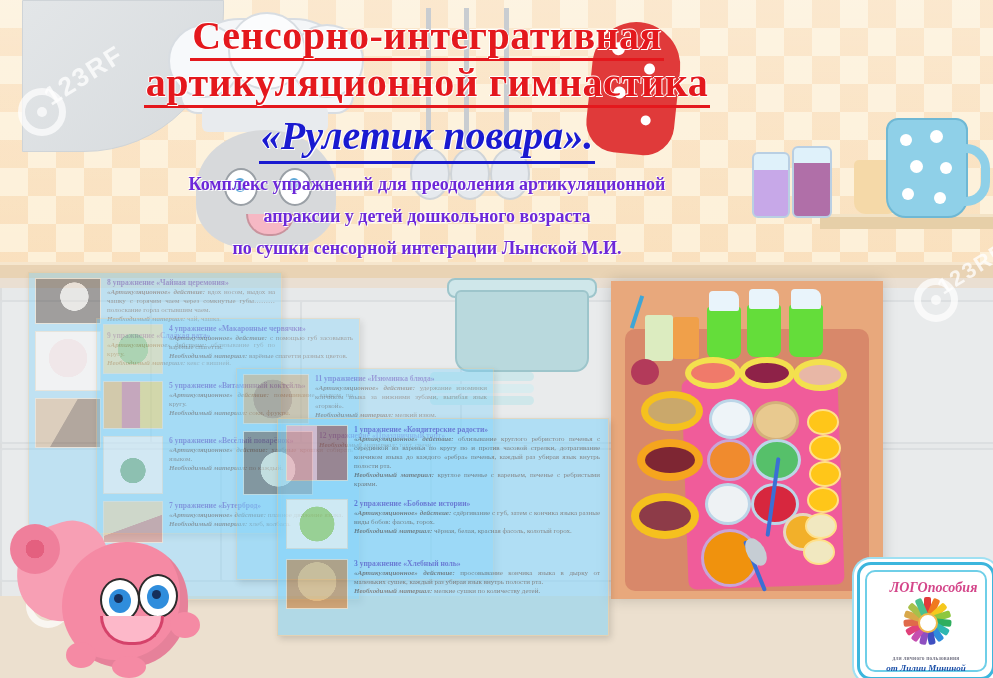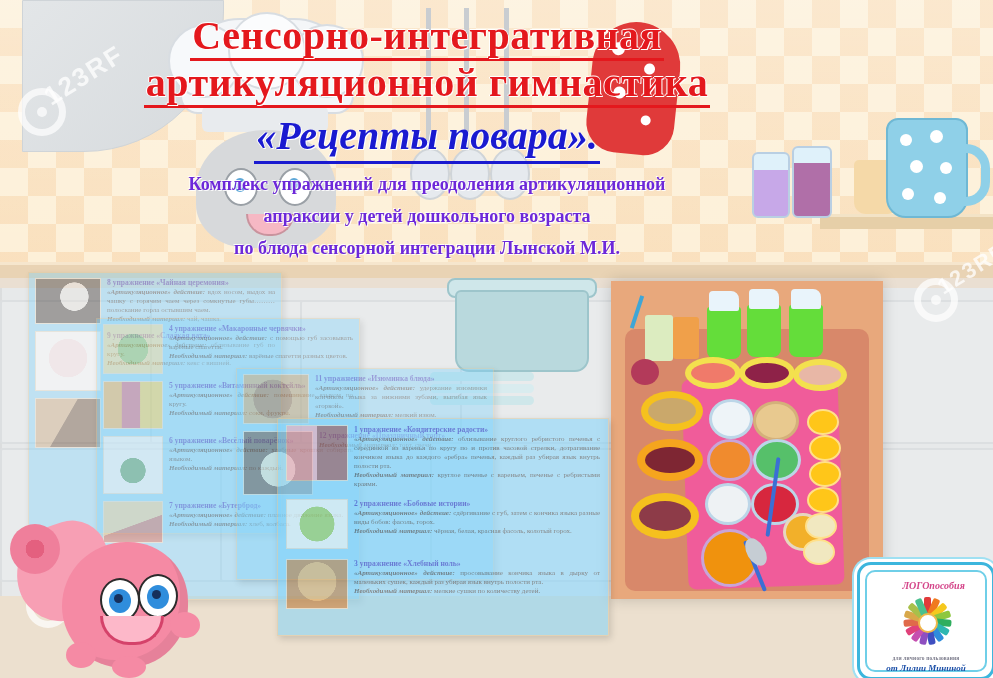--- a/index.html
+++ b/index.html
@@ -91,21 +91,21 @@
   .m-pupil{position:absolute;width:22px;height:24px;background:#2f8ddc;border-radius:50%;top:9px;left:7px;}
   .m-pupil:after{content:"";position:absolute;left:5px;top:5px;width:9px;height:9px;background:#16305c;border-radius:50%;}
   .m-smile{position:absolute;left:92px;top:96px;width:58px;height:26px;border:3px solid #d5426a;border-top:none;border-radius:0 0 40px 40px;background:#fdb8c9;}
   .m-paw{position:absolute;width:30px;height:26px;background:#f58aa4;border-radius:50%;}
   
   .logo{position:absolute;left:857px;top:562px;width:132px;height:112px;
      background:#ffffff;border:3px solid #3cb6dd;border-radius:14px;
      box-shadow:0 0 0 3px #fff,0 0 0 5px #9fe0f2;overflow:hidden;}
   .logo-in{position:absolute;inset:5px;border:2px solid #6fcfe8;border-radius:10px;}
   .logo-t1{position:absolute;left:15px;right:0;top:15px;text-align:center;color:#d4468a;
-     font-weight:bold;font-style:italic;font-size:10px;}
+     font-weight:bold;font-style:italic;font-size:14px;}
   .logo-t2{position:absolute;left:0;right:0;bottom:16px;text-align:center;color:#7a7a8a;
      font-weight:bold;font-size:5.4px;letter-spacing:.2px;}
   .logo-t3{position:absolute;left:0;right:0;bottom:4px;text-align:center;color:#1b4fa8;
      font-weight:bold;font-style:italic;font-size:9px;}
   .pinwheel{position:absolute;left:38px;top:28px;width:56px;height:56px;}
   .pw{position:absolute;left:26px;top:4px;width:7px;height:24px;transform-origin:3.5px 24px;border-radius:2px;}
 </style>
 </head>
 <body>
 
@@ -184,24 +184,24 @@
   <div class="wm" style="left:40px;top:60px;font-size:26px;">123RF</div>
   <div class="wm-ring" style="left:18px;top:88px;width:34px;height:34px;"></div>
   <div class="wm" style="left:934px;top:256px;font-size:22px;">123RF</div>
   <div class="wm-ring" style="left:914px;top:278px;width:30px;height:30px;"></div>
   <div class="wm" style="left:46px;top:560px;font-size:22px;">123RF</div>
   <div class="wm-ring" style="left:26px;top:584px;width:30px;height:30px;"></div>
 
   <div class="titlewrap">
     <div class="t1"><span>Сенсорно-интегративная</span></div>
     <div class="t1"><span>артикуляционной гимнастика</span></div>
-    <div class="t2"><span>«Рецепты повара».</span></div>
+    <div class="t2"><span>«Рулетик повара».</span></div>
     <div class="t3">Комплекс упражнений для преодоления артикуляционной</div>
     <div class="t3">апраксии у детей дошкольного возраста</div>
-    <div class="t3">по блюда сенсорной интеграции Лынской М.И.</div>
+    <div class="t3">по сушки сенсорной интеграции Лынской М.И.</div>
   </div>
 
   <div class="photo">
     <div class="tablecloth"></div>
     <div class="pinkcloth"></div>
 
     <div style="position:absolute;left:34px;top:34px;width:28px;height:46px;background:#dcecc0;border-radius:3px;"></div>
     <div style="position:absolute;left:62px;top:36px;width:26px;height:42px;background:#f0a04a;border-radius:3px;"></div>
     <div style="position:absolute;left:24px;top:14px;width:4px;height:34px;background:#3fa6d6;transform:rotate(18deg);"></div>
 

